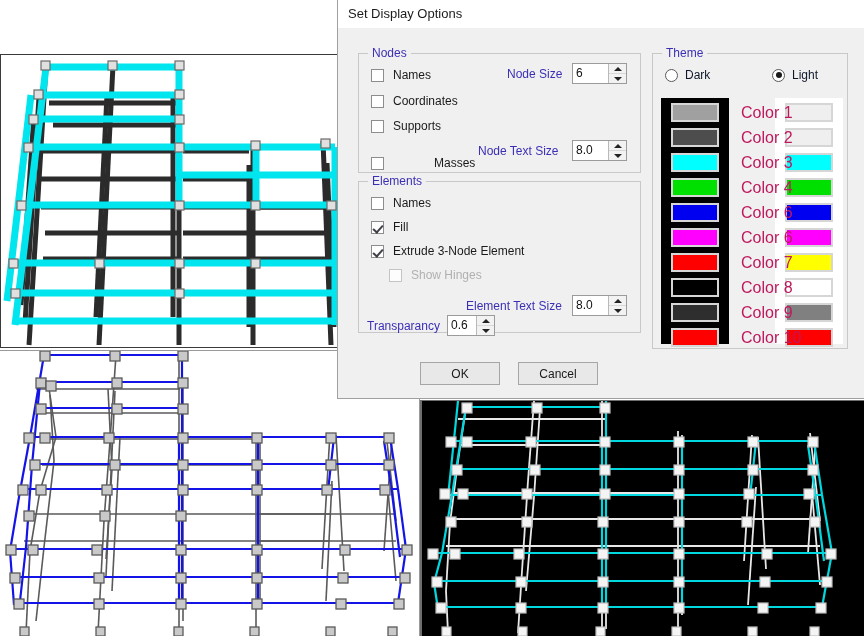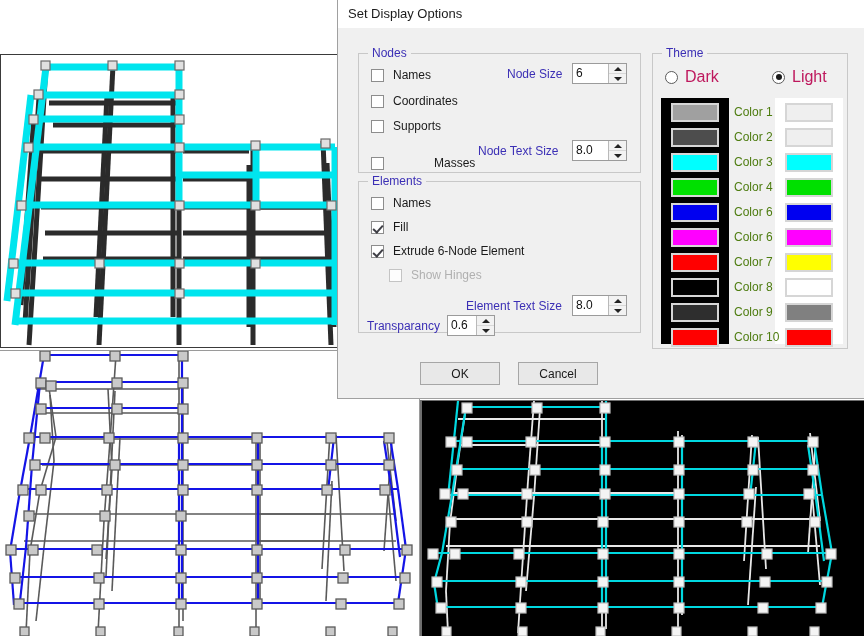--- a/index.html
+++ b/index.html
@@ -85,33 +85,33 @@
   
   .radio-row{position:absolute;display:flex;align-items:center;cursor:pointer;}
   .rd{
     width:13px;height:13px;border:1px solid #5a5a5a;border-radius:50%;
     background:#fff;position:relative;flex:none;box-sizing:border-box;
   }
   .rd.sel::after{
     content:"";position:absolute;left:2.5px;top:2.5px;width:6px;height:6px;
     border-radius:50%;background:#1a1a1a;
   }
-  .rd-label{margin-left:7px;font-size:16px;color:#be185d;}
+  .rd-label{margin-left:7px;font-size:12px;color:#0f172a;}
 
   
   #dark-col{position:absolute;left:8px;top:44px;width:68px;height:246px;background:#000000;}
   #light-col{position:absolute;left:122px;top:44px;width:68px;height:246px;background:#ffffff;}
   #name-col{position:absolute;left:76px;top:44px;width:46px;height:246px;}
   .swatch{
     position:absolute;left:10px;width:48px;height:19px;
     border:2px solid #d6d6d6;box-sizing:border-box;cursor:pointer;
   }
   .cname{
-    position:absolute;left:5px;width:60px;height:19px;line-height:19px;
-    color:#4d7c0f;font-size:12px;white-space:nowrap;
+    position:absolute;left:12px;width:60px;height:19px;line-height:19px;
+    color:#be185d;font-size:16px;white-space:nowrap;
   }
 
   
   .btn{
     position:absolute;height:23px;background:#e8e8e8;border:1px solid #a6a6a6;
     box-sizing:border-box;font-size:12px;color:#1a1a1a;cursor:pointer;
     display:flex;align-items:center;justify-content:center;
     font-family:"Liberation Sans", sans-serif;
   }
   #btn-ok{left:82px;top:362px;width:80px;}
@@ -520,21 +520,21 @@
     <div class="cb-row" style="left:12px;top:12px;">
       <span class="cbx"></span>
       <span class="cb-label">Names</span>
     </div>
     <div class="cb-row" style="left:12px;top:36px;">
       <span class="cbx checked"></span>
       <span class="cb-label">Fill</span>
     </div>
     <div class="cb-row" style="left:12px;top:60px;">
       <span class="cbx checked"></span>
-      <span class="cb-label">Extrude 6-Node Element</span>
+      <span class="cb-label">Extrude 3-Node Element</span>
     </div>
     <div class="cb-row" style="left:30px;top:84px;">
       <span class="cbx disabled"></span>
       <span class="cb-label dim">Show Hinges</span>
     </div>
 
     <span class="fld-label" style="left:107px;top:117px;">Element Text Size</span>
     <div class="spin" style="left:213px;top:113px;width:55px;">
       <span class="val">8.0</span>
       <span class="arrows">

